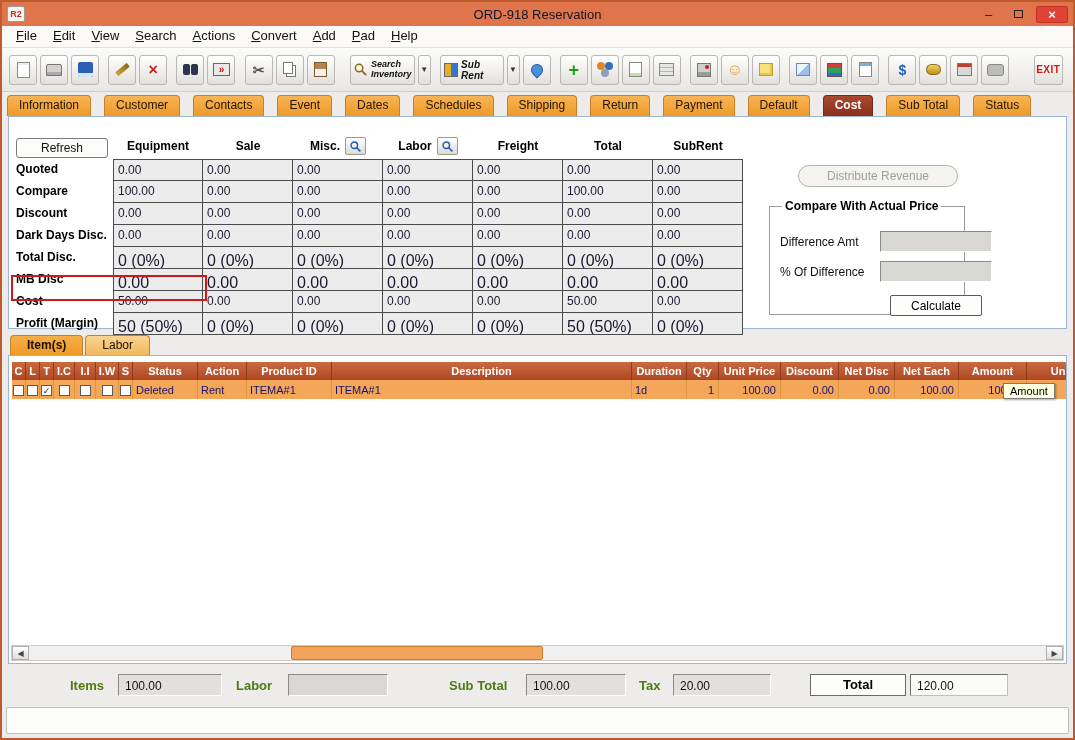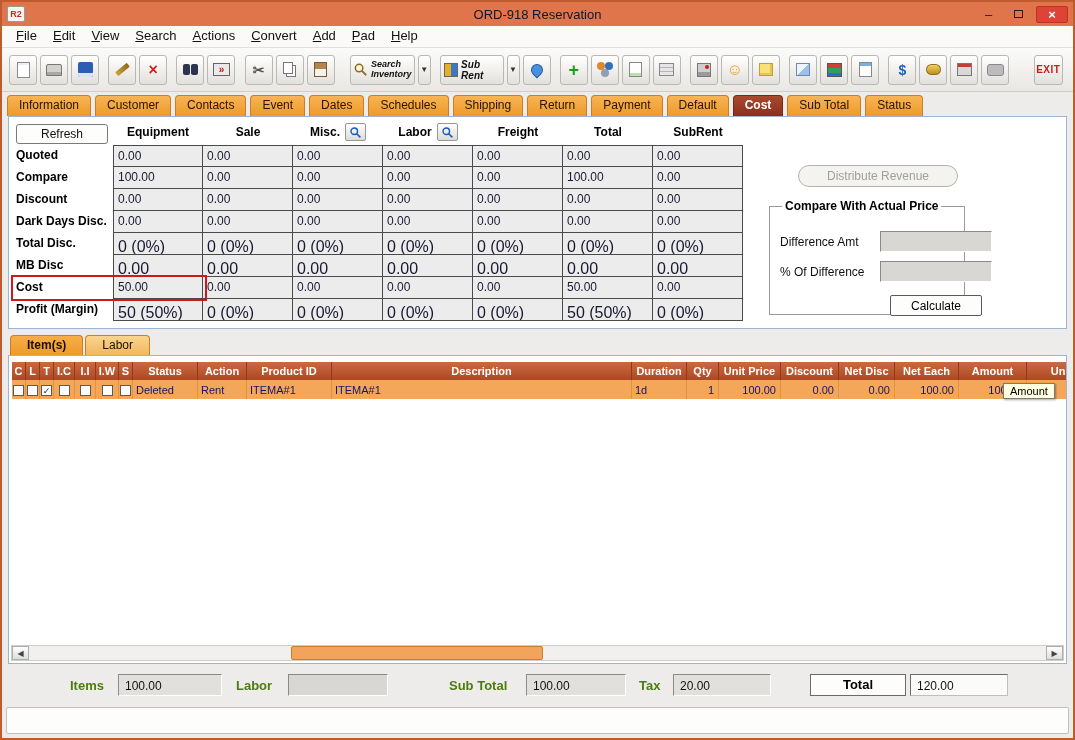--- a/index.html
+++ b/index.html
@@ -55,27 +55,27 @@
   .i-form{width:13px;height:15px;background:#fff;border:1px solid #888;box-shadow:inset 0 3px 0 #7AB0E0}
   .i-coins{width:15px;height:11px;background:linear-gradient(#F0D060,#C09020);border:1px solid #907018;border-radius:45%/60%}
   .i-register{width:15px;height:13px;background:#D8D8D8;border:1px solid #777;box-shadow:inset 0 3px 0 #C04030}
   .i-stamp{width:17px;height:12px;background:#BCBCBC;border:1px solid #888;border-radius:3px}
   .si-label{font-size:9px;font-weight:bold;font-style:italic;width:46px;line-height:1.1;color:#111}
   .sr-label{font-size:10px;font-weight:bold;font-style:italic;color:#111}
   .exit-label{color:#D01818;font-weight:bold;font-size:10px;letter-spacing:.5px}
   .mag-svg{flex:none}
 
   
-  .tabstrip{position:absolute;left:5px;top:92px;right:5px;height:22px;display:flex;gap:4px;align-items:flex-end}
+  .tabstrip{position:absolute;left:5px;top:92px;right:5px;height:22px;display:flex;gap:13px;align-items:flex-end}
   .tab{height:21px;padding:0 11px;background:linear-gradient(#F8B455,#EE9A28);border:1px solid #C87F28;border-bottom:none;border-radius:4px 4px 0 0;font-size:12px;color:#241504;line-height:19px;cursor:default;white-space:nowrap}
   .tab.selected{background:linear-gradient(#A84A30,#8C2F1B);border-color:#7A2814;color:#fff;font-weight:bold}
 
   
   .cost-panel{position:absolute;left:6px;top:114px;width:1059px;height:213px;background:#fff;border:1px solid #9DB4D2}
-  .cost-grid{position:absolute;left:4px;top:2px}
+  .cost-grid{position:absolute;left:4px;top:16px}
   .cg-row{display:flex;height:22px}
   .cg-row.head{height:26px;align-items:center}
   .cg-label{width:100px;font-size:12px;font-weight:bold;color:#000;padding:3px 0 0 3px;white-space:nowrap}
   .cg-head-cell{width:90px;display:flex;align-items:center;justify-content:center;gap:5px;font-size:12px;font-weight:bold;color:#000}
   .cg-cell{width:90px;background:#ECECEC;border-right:1px solid #4A4A4A;border-bottom:1px solid #4A4A4A;font-size:12px;color:#181830;padding:3px 0 0 4px;white-space:nowrap;overflow:hidden}
   .cg-row .cg-cell:nth-child(2){border-left:1px solid #4A4A4A}
   .cg-row.firstdata .cg-cell{border-top:1px solid #4A4A4A}
   .cg-row.small .cg-cell{font-size:16px;padding-top:5px}
   .refresh-btn{width:92px;height:20px;background:#FDFDFB;border:1px solid #7A7A7A;border-radius:3px;font-size:12px;color:#111;font-family:inherit}
   .mag-btn{width:21px;height:18px;border:1px solid #9A9892;background:linear-gradient(#fff,#DDDBD6);border-radius:2px;display:flex;align-items:center;justify-content:center;padding:0}

